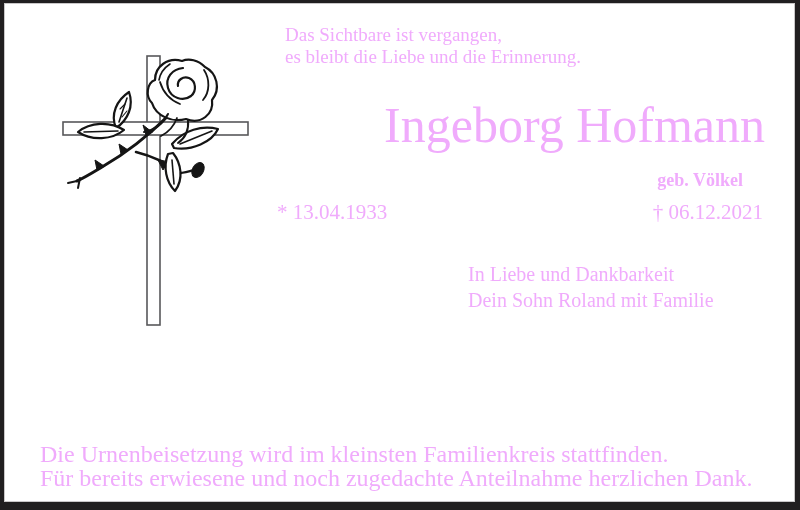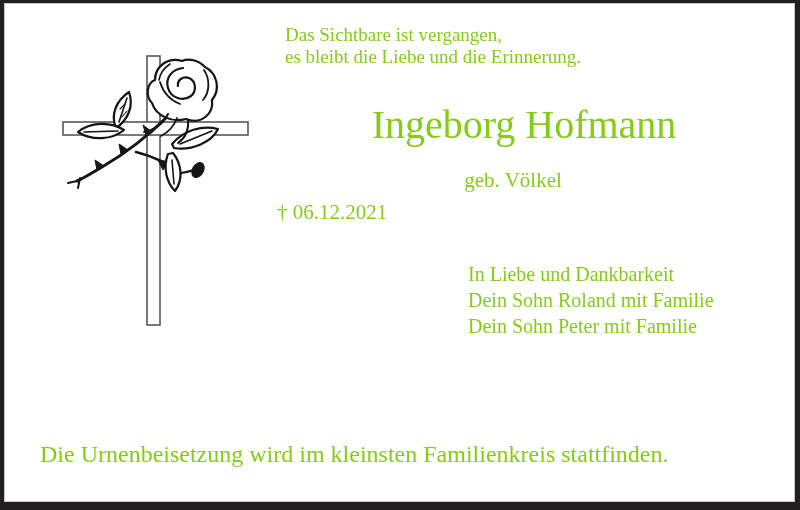--- a/index.html
+++ b/index.html
@@ -21,53 +21,54 @@
   .paper {
     position: absolute;
     top: 3px;
     left: 4px;
     right: 5px;
     bottom: 8px;
     background: #ffffff;
     border: 1px solid #c9c7c8;
     box-sizing: border-box;
   }
-  .abs { position: absolute; color: #84cc16; }
+  .abs { position: absolute; color: #f0abfc; }
   .motif-svg {
     position: absolute;
     left: 40px;
     top: 40px;
     width: 230px;
     height: 300px;
   }
   .epitaph {
     left: 285px;
     top: 24px;
     width: 480px;
     font-size: 19px;
     line-height: 22px;
     text-align: left;
     white-space: nowrap;
   }
   .name {
     left: 283px;
     top: 100px;
     width: 482px;
-    font-size: 40px;
+    font-size: 50px;
     line-height: 50px;
-    text-align: center;
+    text-align: right;
     white-space: nowrap;
   }
   .maiden {
     left: 283px;
     top: 170px;
     width: 460px;
-    font-size: 21px;
+    font-size: 18px;
     line-height: 20px;
-    text-align: center;
+    text-align: right;
+    font-weight: bold;
   }
   .dates {
     left: 277px;
     top: 200px;
     width: 486px;
     font-size: 21px;
     line-height: 24px;
     display: flex;
     justify-content: space-between;
   }
@@ -145,25 +146,26 @@
   <div class="abs epitaph">
     <div>Das Sichtbare ist vergangen,</div>
     <div>es bleibt die Liebe und die Erinnerung.</div>
   </div>
 
   <div class="abs name">Ingeborg Hofmann</div>
 
   <div class="abs maiden">geb. Völkel</div>
 
   <div class="abs dates">
+    <span>* 13.04.1933</span>
     <span>† 06.12.2021</span>
   </div>
 
   <div class="abs condolences">
     <div>In Liebe und Dankbarkeit</div>
     <div>Dein Sohn Roland mit Familie</div>
-    <div>Dein Sohn Peter mit Familie</div>
   </div>
 
   <div class="abs footer">
     <div>Die Urnenbeisetzung wird im kleinsten Familienkreis stattfinden.</div>
+    <div>Für bereits erwiesene und noch zugedachte Anteilnahme herzlichen Dank.</div>
   </div>
 </div>
 
 </body></html>

